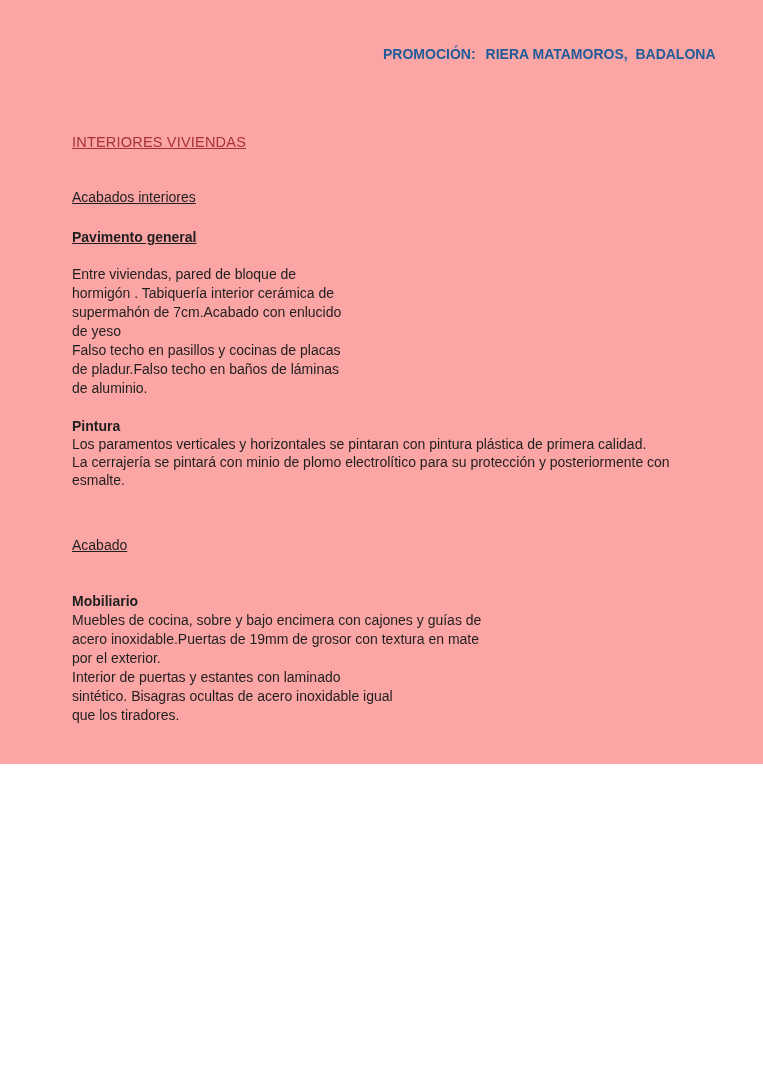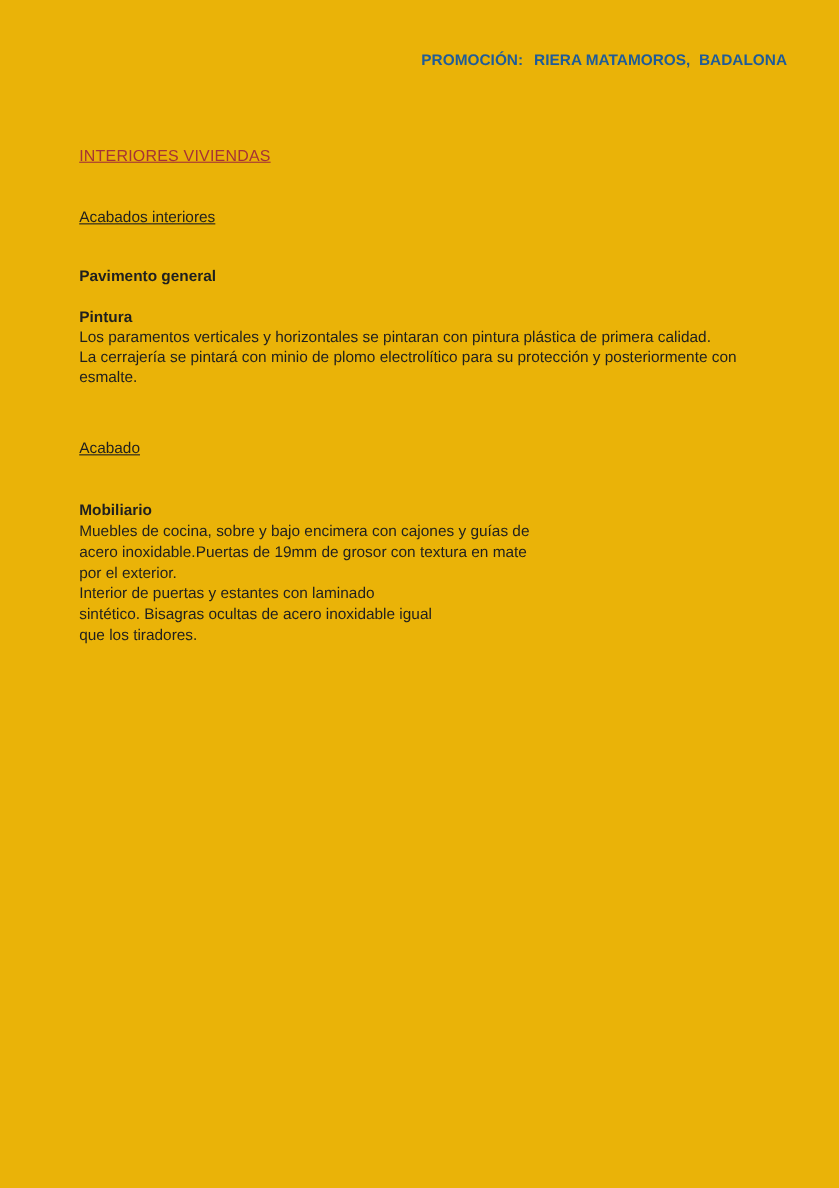--- a/index.html
+++ b/index.html
@@ -3,22 +3,22 @@
 <meta charset="utf-8">
 <style>
   html, body {
     margin: 0;
     padding: 0;
     background: #ffffff;
   }
   .page {
     position: relative;
     width: 763px;
-    height: 1080px;
-    background: #eab308;
+    height: 764px;
+    background: #fca5a5;
     box-sizing: border-box;
     padding: 45px 88px 0 72px;
     font-family: "Liberation Sans", "DejaVu Sans", sans-serif;
     font-size: 14px;
     line-height: 19px;
     color: #1f1f1f;
     overflow: hidden;
   }
   .doc-header {
     margin-left: 311px;
@@ -35,21 +35,21 @@
     color: #a63335;
     text-decoration: underline;
     letter-spacing: 0.2px;
   }
   .subtitle {
     text-decoration: underline;
   }
   .subtitle.first { margin-top: 36px; }
   .subtitle.cocina { margin-top: 47px; }
   .block { margin-top: 18px; }
-  .block.pavimento { margin-top: 34px; }
+  .block.pavimento { margin-top: 21px; text-decoration: underline; }
   .block.pintura { margin-top: 19px; line-height: 18px; }
   .block.mobiliario { margin-top: 37px; }
   .block-heading {
     font-weight: bold;
   }
   .block-body {
     white-space: pre-line;
   }
 </style>
 </head>
@@ -63,20 +63,27 @@
 
   <div class="doc-title">INTERIORES VIVIENDAS</div>
 
   <div class="subtitle first">Acabados interiores</div>
 
   <div class="block pavimento">
     <div class="block-heading">Pavimento general</div>
   </div>
 
   <div class="block">
+    <div class="block-body">Entre viviendas, pared de bloque de
+hormigón . Tabiquería interior cerámica de
+supermahón de 7cm.Acabado con enlucido
+de yeso
+Falso techo en pasillos y cocinas de placas
+de pladur.Falso techo en baños de láminas
+de aluminio.</div>
   </div>
 
 
   <div class="block pintura">
     <div class="block-heading">Pintura</div>
     <div class="block-body">Los paramentos verticales y horizontales se pintaran con pintura plástica de primera calidad.
 La cerrajería se pintará con minio de plomo electrolítico para su protección y posteriormente con
 esmalte.</div>
   </div>
 

